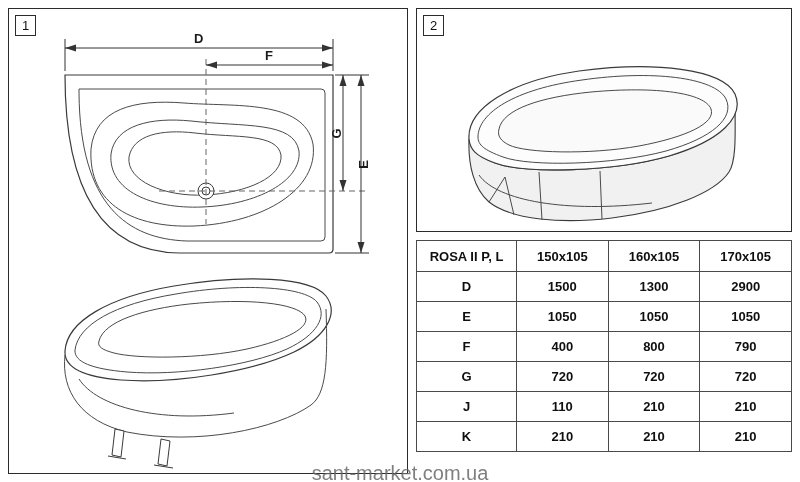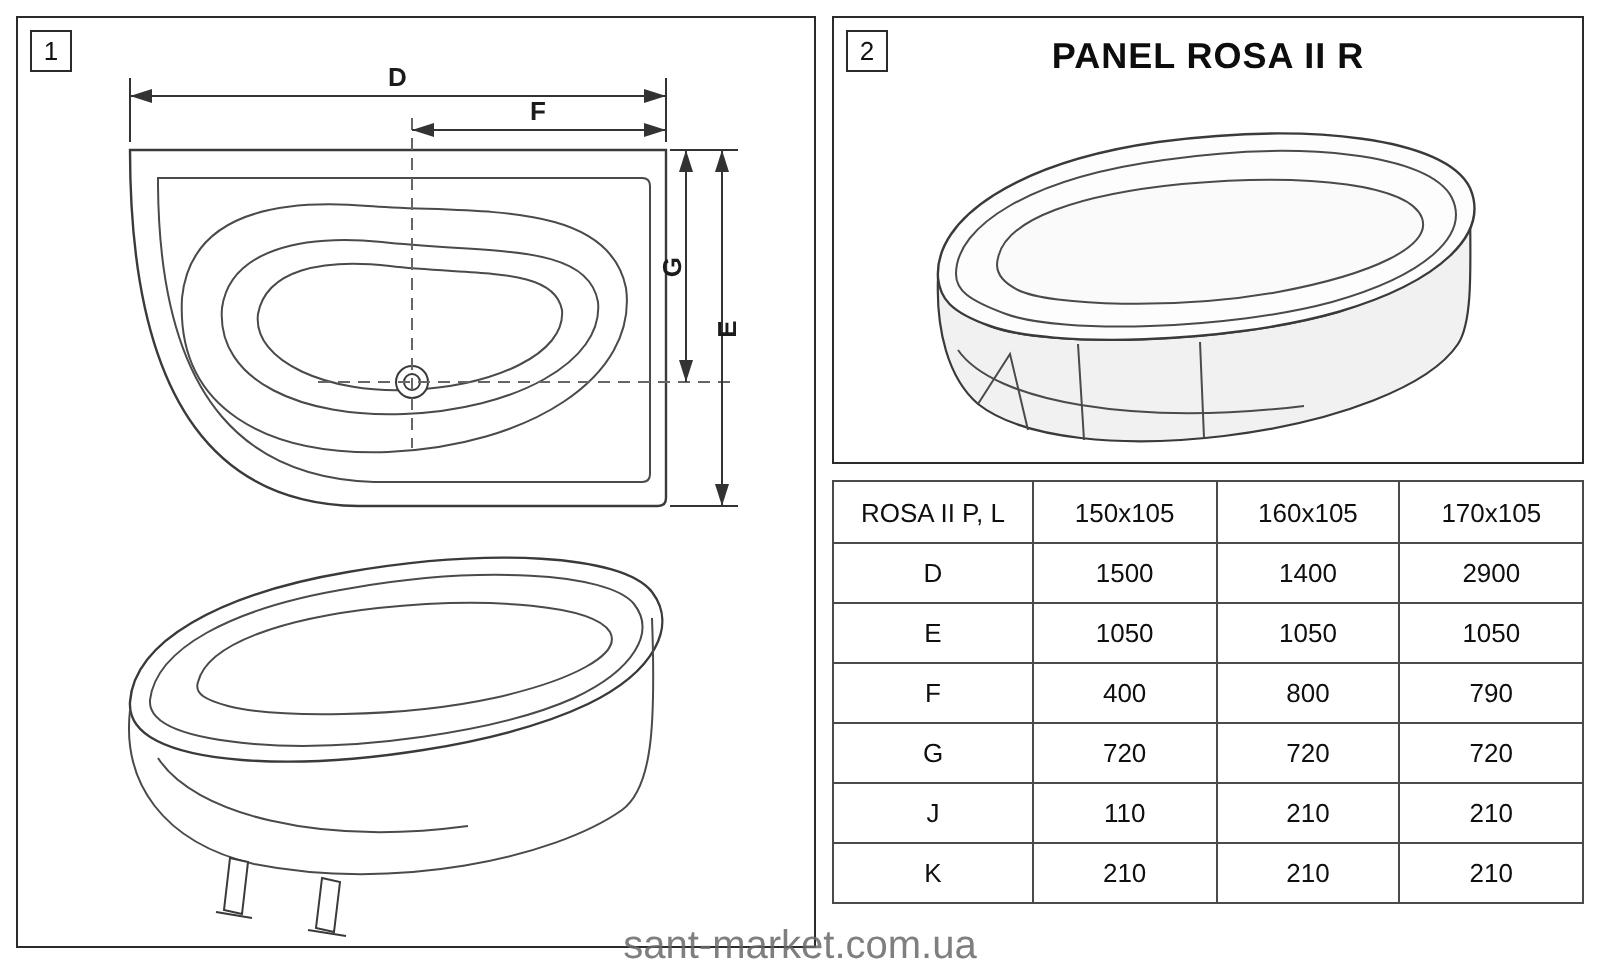--- a/index.html
+++ b/index.html
@@ -21,21 +21,21 @@
   }
   .drawing { position:absolute; left:0; top:0; }
   .dim-label { position:absolute; font-size:13px; font-weight:bold; color:#1c1c1c; z-index:2; }
   .rot { transform:rotate(-90deg); }
   .dims-table {
     position:absolute; left:416px; top:240px; width:376px;
     border-collapse:collapse; table-layout:fixed; background:#fff;
   }
   .dims-table th, .dims-table td {
     border:1px solid #4a4a4a; text-align:center; vertical-align:middle;
-    font-size:13px; font-weight:normal; color:#0f0f0f; height:29px; padding:0;
+    font-size:13px; font-weight:bold; color:#0f0f0f; height:29px; padding:0;
   }
   .dims-table th { height:30px; }
   .dims-table col.c0 { width:100px; }
   .watermark {
     position:absolute; left:50%; top:450px; transform:translateX(-50%);
     font-size:20px; color:rgba(105,105,105,0.85); z-index:6; white-space:nowrap;margin-top:12px;
   }
 </style>
 </head>
 <body>
@@ -110,21 +110,20 @@
     <span class="dim-label" style="left:185px; top:22px;">D</span>
     <span class="dim-label" style="left:256px; top:39px;">F</span>
     <span class="dim-label rot" style="left:322px; top:117px;">G</span>
     <span class="dim-label rot" style="left:350px; top:148px;">E</span>
   </div>
 
   <div class="panel p2">
     <div class="numbox">
       <span>2</span>
     </div>
-    <div class="p2-title">PANEL ROSA II R</div>
 
     <svg class="drawing" width="374" height="222" viewBox="0 0 374 222">
 
       <path d="M 52,130 C 51,156 57,180 72,193 C 95,211 145,215 195,209 C 252,202 298,184 312,163 C 320,151 318,120 318,90 C 308,118 290,135 252,147 C 196,163 108,165 78,154 C 62,148 54,140 52,130 Z" fill="#f1f1f1" stroke="#3a3a3a" stroke-width="1.1"></path>
 
       <path d="M 52,130 C 50,100 92,72 162,62 C 238,52 306,60 318,85 C 328,108 303,132 252,147 C 196,163 108,165 78,154 C 58,147 53,140 52,130 Z" fill="#fdfdfd" stroke="#3a3a3a" stroke-width="1.2"></path>
       <g stroke="#4a4a4a" stroke-width="1" fill="none">
         <path d="M 61,128 C 61,104 98,80 165,71 C 234,61 298,68 309,90 C 318,109 295,129 249,142 C 197,156 113,158 86,148 C 67,141 61,136 61,128 Z"></path>
         <path d="M 82,120 C 86,100 124,88 174,83 C 240,77 288,84 294,100 C 299,114 270,128 222,137 C 172,146 108,144 92,136 C 84,132 80,127 82,120 Z" fill="#fafafa"></path>
 
@@ -148,21 +147,21 @@
         <th>ROSA II  P, L</th>
         <th>150x105</th>
         <th>160x105</th>
         <th>170x105</th>
       </tr>
     </thead>
     <tbody>
       <tr>
         <td>D</td>
         <td>1500</td>
-        <td>1400</td>
+        <td>1300</td>
         <td>2900</td>
       </tr>
       <tr>
         <td>E</td>
         <td>1050</td>
         <td>1050</td>
         <td>1050</td>
       </tr>
       <tr>
         <td>F</td>

